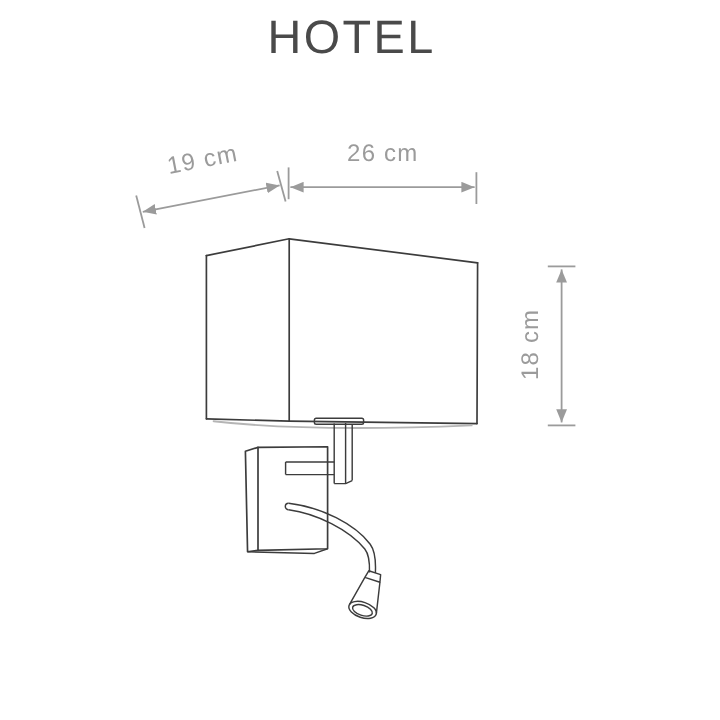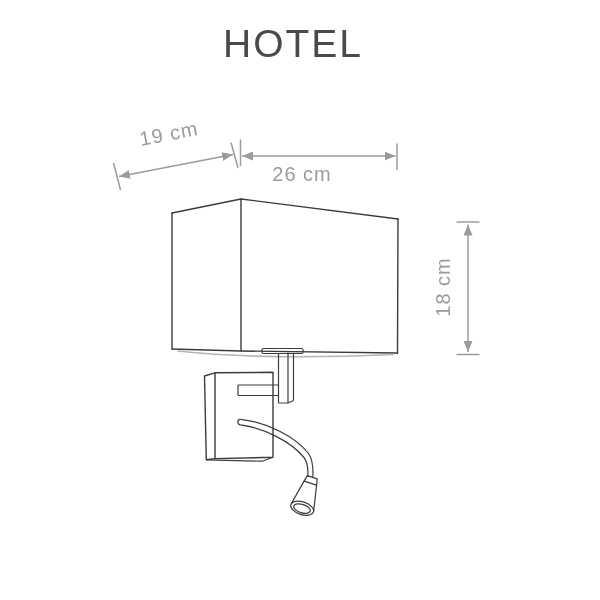--- a/index.html
+++ b/index.html
@@ -11,38 +11,36 @@
     font-family:"Liberation Sans", sans-serif;
   }
   .title{
     position:absolute;
     top:10px;left:0;width:586px;
     text-align:center;
     font-size:39px;
     font-weight:300;
     letter-spacing:2px;
     color:#4a4a4a;
-    margin-top:12px;
   }
   .dim-label{
     position:absolute;
     font-size:20px;
     font-weight:300;
     letter-spacing:1px;
     color:#9b9b9b;
     white-space:nowrap;
   }
   .dim-label.d19{
     left:169px;top:134px;
     transform:translate(-50%,-50%) rotate(-11deg);
   }
   .dim-label.d26{
-    left:302px;top:129px;
+    left:319px;top:129px;
     transform:translate(-50%,-50%);
-    margin-top:45px;
   }
   .dim-label.d18{
     left:443px;top:287px;
     transform:translate(-50%,-50%) rotate(-90deg);
   }
   svg.draw{position:absolute;left:0;top:0;}
   .dimline{stroke:#9b9b9b;stroke-width:1.5;fill:none;}
   .art{stroke:#3c3c3c;stroke-width:1.4;fill:none;stroke-linejoin:round;stroke-linecap:round;}
   .art-thin{stroke:#3c3c3c;stroke-width:1.2;fill:none;stroke-linejoin:round;}
   .lip{stroke:#b5b5b5;stroke-width:1.6;fill:none;stroke-linecap:round;}

